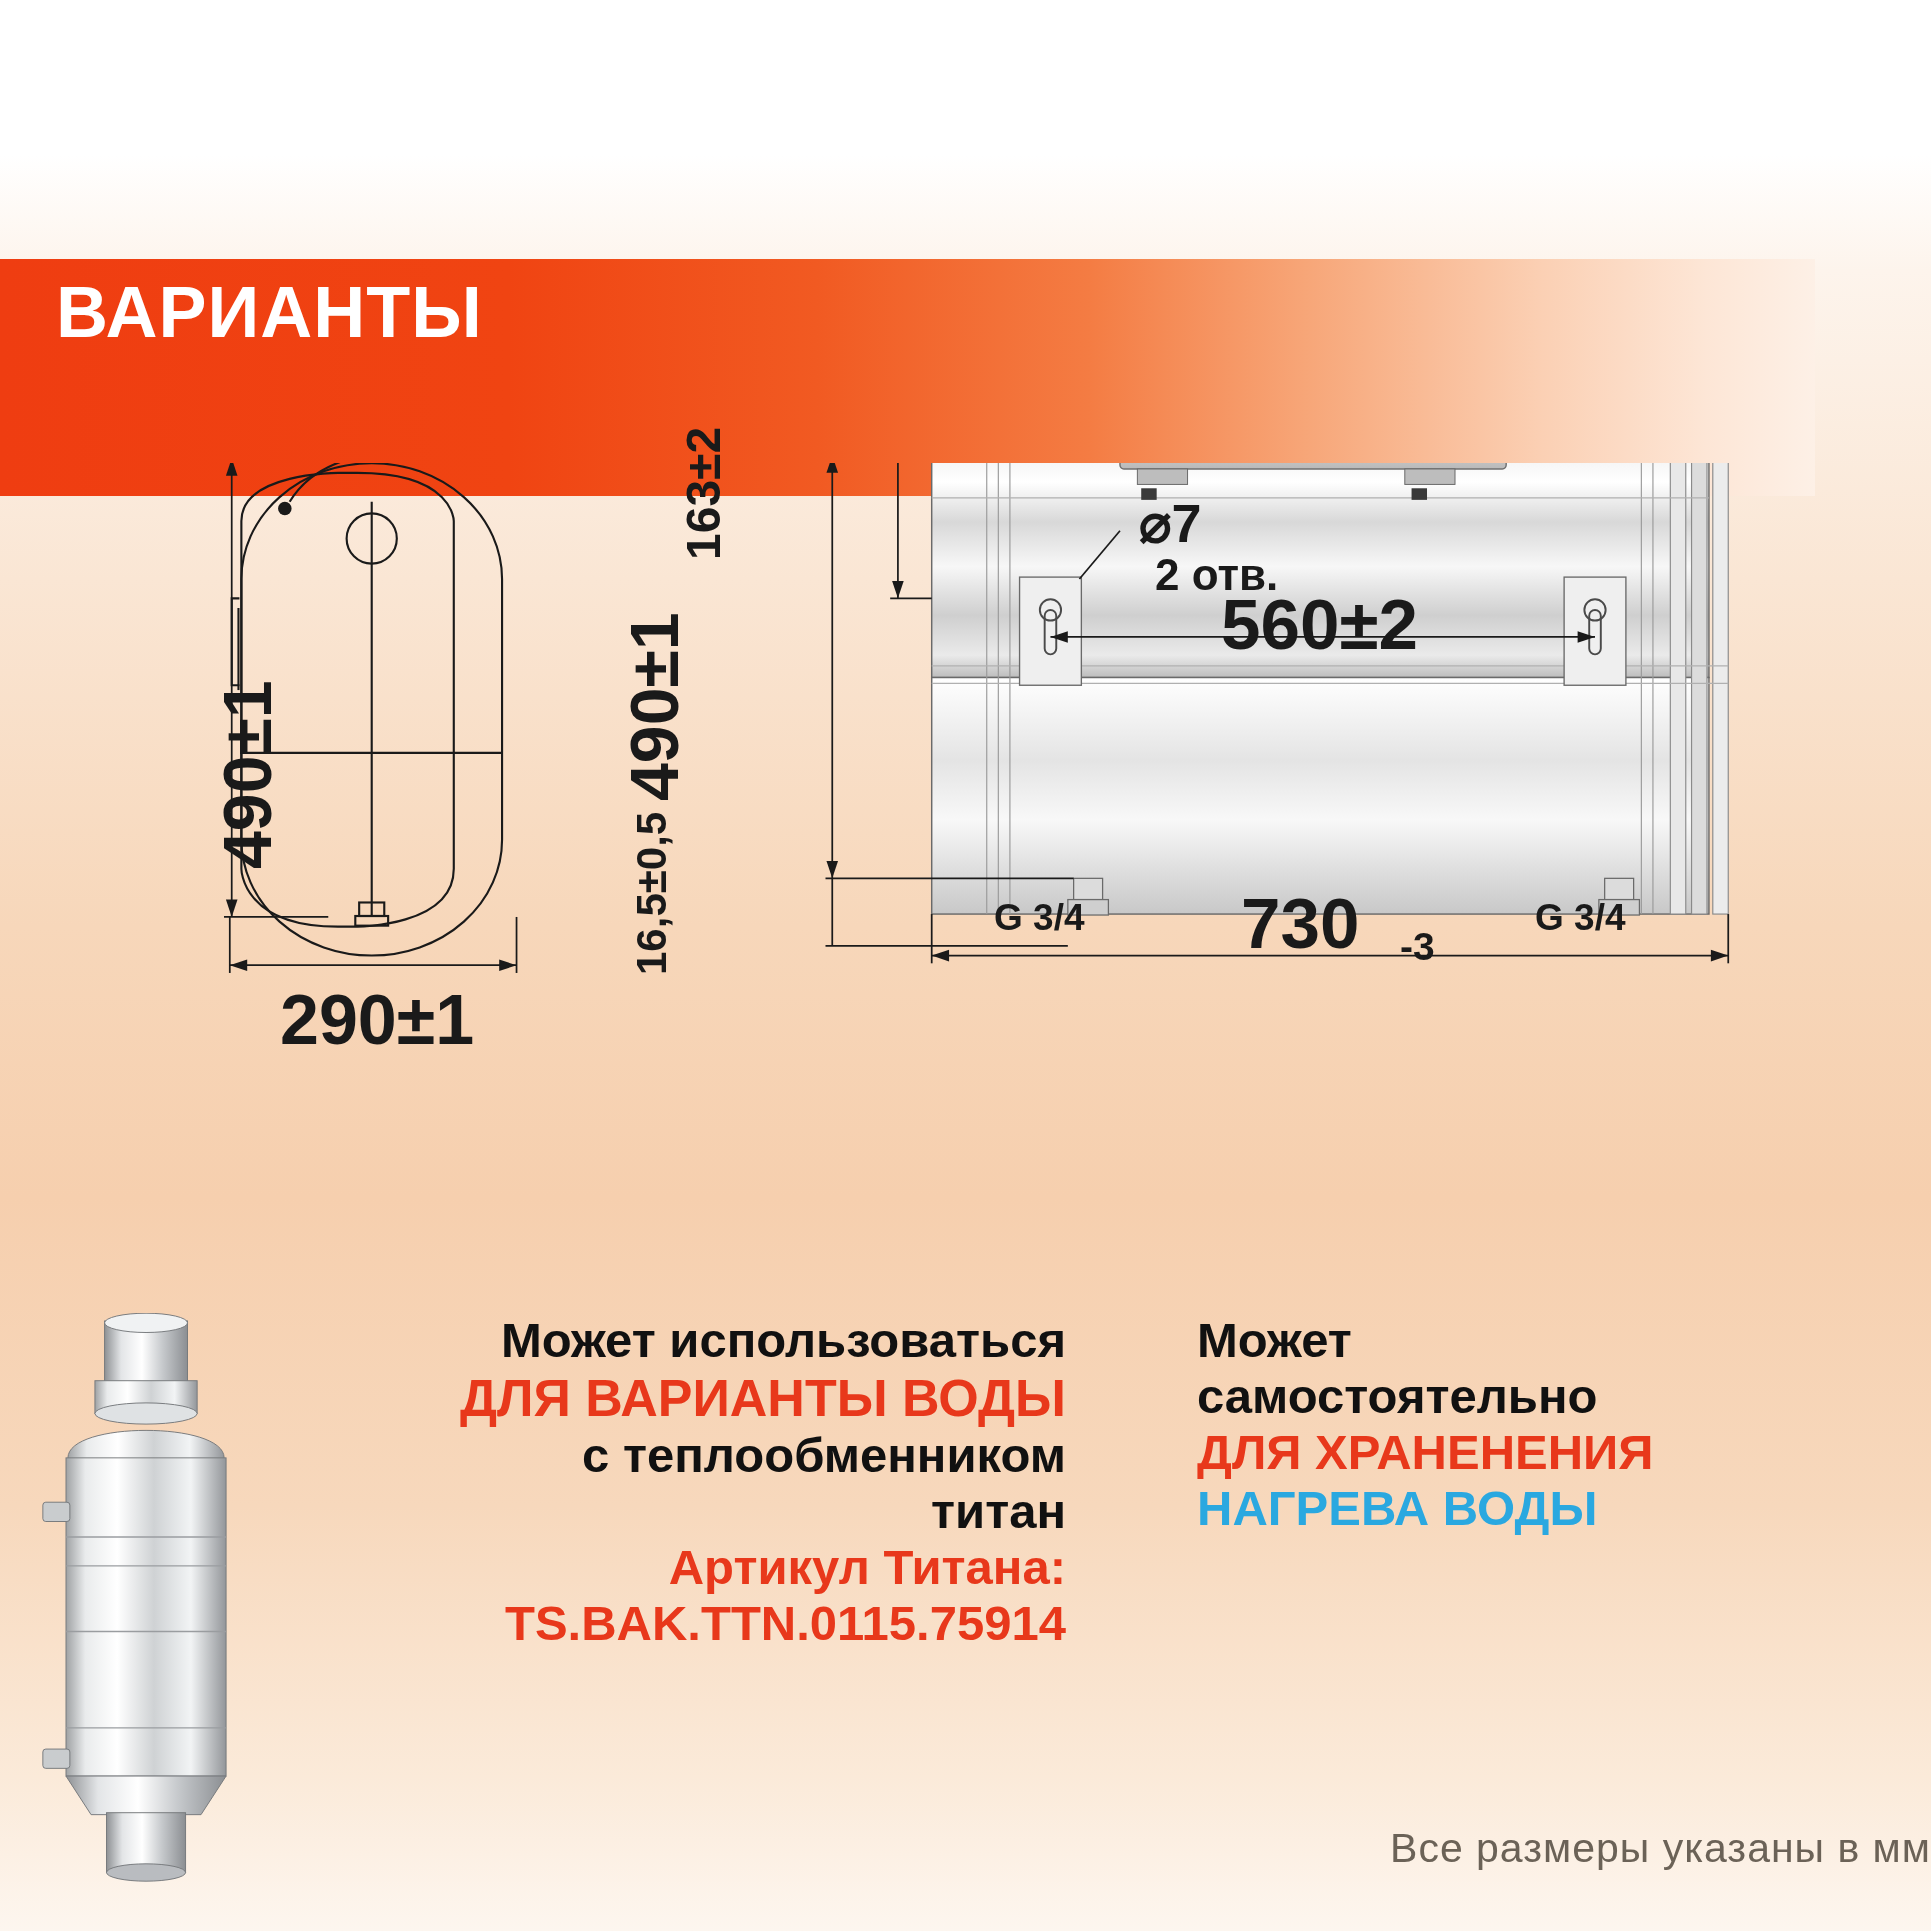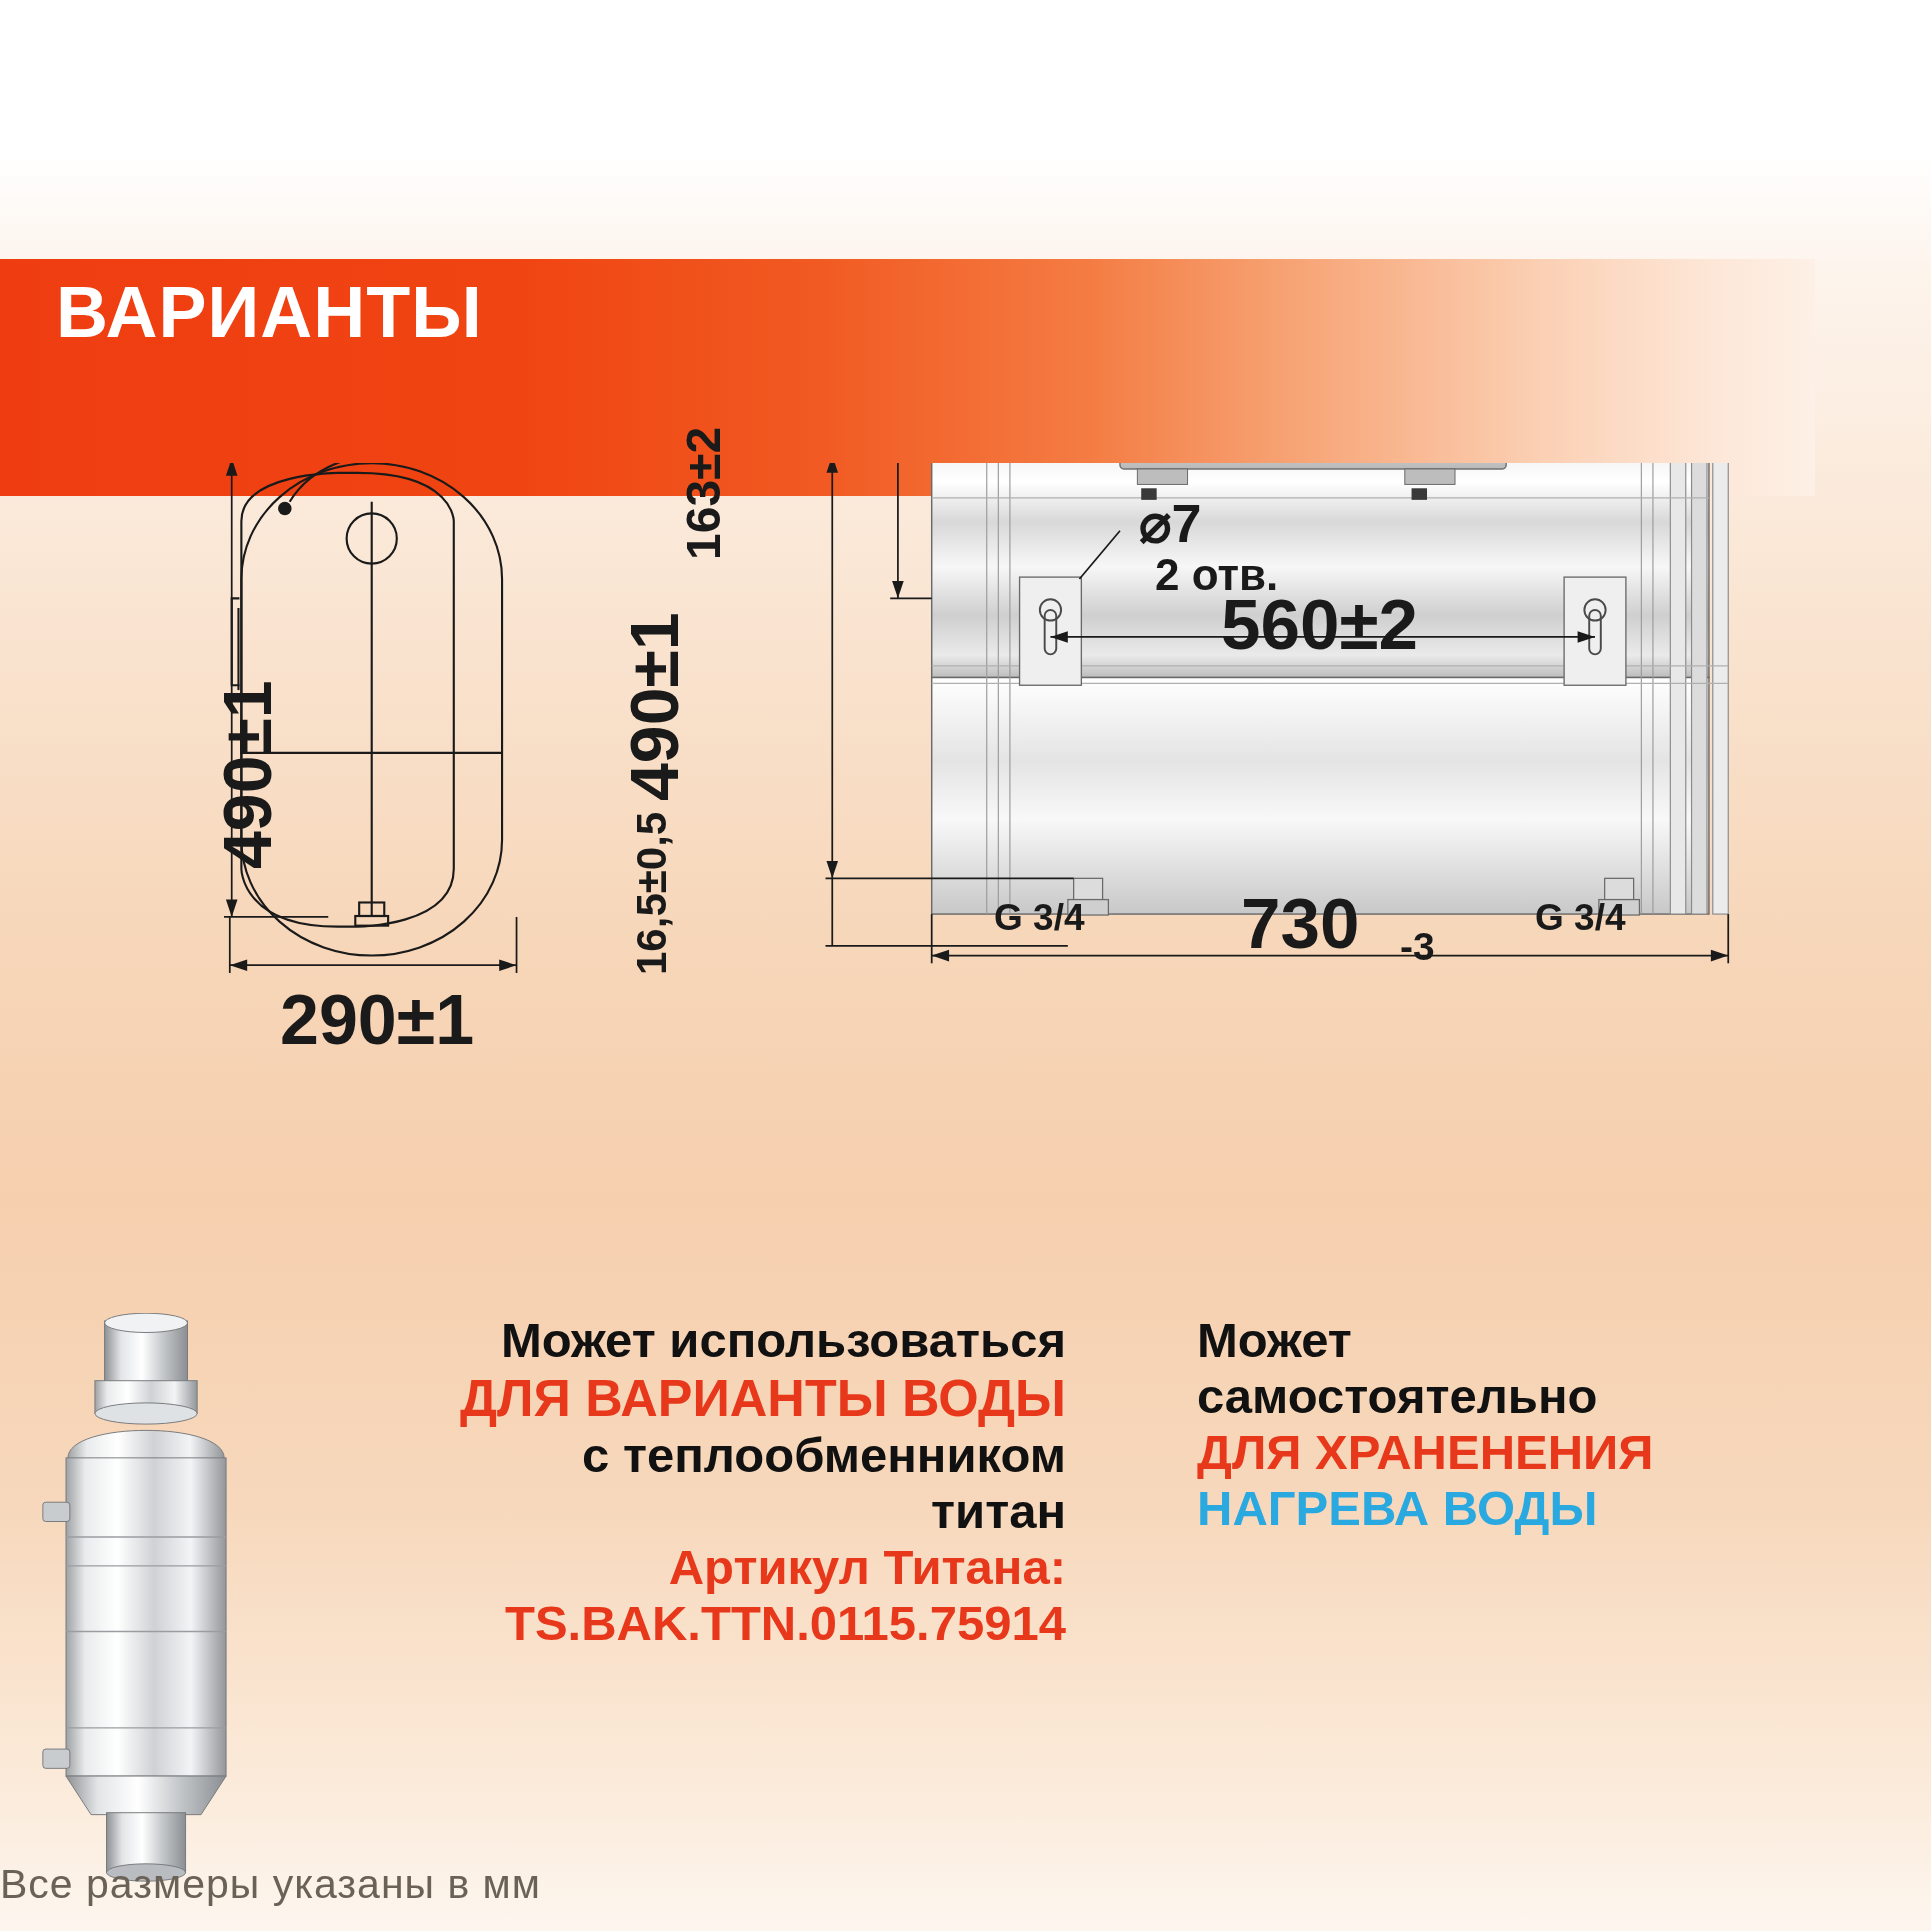--- a/index.html
+++ b/index.html
@@ -45,22 +45,22 @@
   }
   .blk-left .red{color:#e8381b;}
   .blk-left .big{font-size:52px;}
   .blk-right{
     position:absolute;left:1197px;top:1313px;width:695px;text-align:left;
     font-size:49px;font-weight:bold;line-height:1.14;color:#111;
   }
   .blk-right .red{color:#e8381b;}
   .blk-right .blue{color:#2aa8e0;}
   .footnote{
-    position:absolute;left:0;top:1825px;width:1931px;text-align:left;
-    font-size:41px;color:#6b6257;letter-spacing:1px;margin-top:36px;
+    position:absolute;left:0;top:1825px;width:1931px;text-align:right;
+    font-size:41px;color:#6b6257;letter-spacing:1px;
   }
   
   .photo{position:absolute;left:39px;top:1313px;width:270px;height:579px;}
 </style>
 </head>
 <body>
 
 <div id="page">
 
   <div class="banner">

